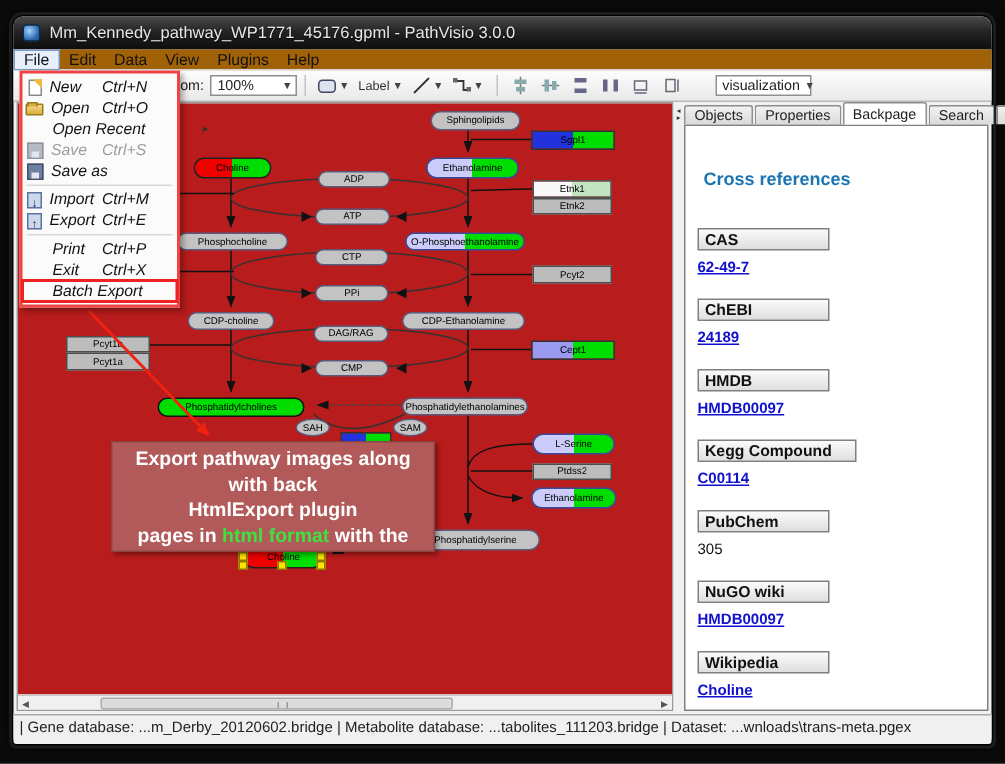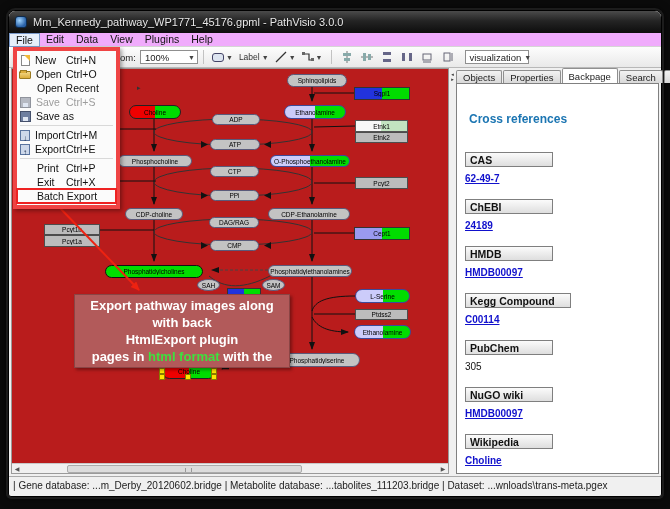--- a/index.html
+++ b/index.html
@@ -3,21 +3,21 @@
 <meta charset="utf-8">
 <style>
   html,body { margin:0; padding:0; width:670px; height:509px; background:#0b0b0b; font-family:"Liberation Sans", sans-serif; overflow:hidden; }
   * { box-sizing:border-box; }
   .win { position:absolute; left:8px; top:10px; width:654px; height:487px; background:#f0f0f0; border:1px solid #000; border-radius:7px 7px 3px 3px; box-shadow:0 0 0 2px #1c1c1c, 0 0 10px #000; }
   
   .titlebar { position:absolute; left:0; top:0; right:0; height:22px; border-radius:6px 6px 0 0; background:linear-gradient(180deg,#4b4b4b 0%,#242424 45%,#0d0d0d 100%); display:flex; align-items:center; padding:0 6px; }
   .app-icon { width:12px; height:12px; border-radius:3px; background:radial-gradient(circle at 35% 35%, #9fd4ff, #2a62a8 70%); border:1px solid #0d2b4e; margin-right:6px; flex:none; }
   .title-text { color:#e8e8e8; font-size:11px; text-shadow:0 1px 1px #000; white-space:nowrap; }
   
-  .menubar { position:absolute; left:0; top:22px; right:0; height:14px; background:#f0abfc; border-bottom:1px solid #d5d5d5; display:flex; align-items:flex-start; font-size:10.5px; }
+  .menubar { position:absolute; left:0; top:22px; right:0; height:14px; background:#a16207; border-bottom:1px solid #d5d5d5; display:flex; align-items:center; font-size:10.5px; }
   .menu-top { padding:0 6px; display:flex; align-items:center; color:#111; }
   .menu-top.open { background:#e6effb; border:1px solid #7a99c9; }
   
   .toolbar { position:absolute; left:0; top:36px; right:0; height:21px; background:linear-gradient(#fdfdfd,#e9e9e9); border-bottom:1px solid #b8b8b8; display:flex; align-items:center; font-size:9.5px; color:#222; }
   .tb-zoom-label { margin-left:100px; }
   .combo { background:#fff; border:1px solid #8f8f8f; height:14px; display:flex; align-items:center; justify-content:space-between; font-size:9.5px; padding:0 2px 0 4px; }
   .combo .caret { font-size:7px; color:#444; margin-left:3px; }
   .tb-sep { width:1px; height:14px; background:#c2c2c2; margin:0 5px; }
   .tb-btn { height:16px; min-width:16px; display:flex; align-items:center; justify-content:center; margin:0 2px; border:1px solid transparent; border-radius:2px; color:#333; }
   .tb-caret { font-size:7px; color:#444; margin-left:2px; }
@@ -51,21 +51,21 @@
   .panel-heading { color:#1b75b2; font-weight:bold; font-size:12px; margin:28px 0 26px 12px; }
   .sections { padding-left:8px; }
   .sec { margin-bottom:13px; }
   .sec-box { width:88px; height:15px; border:1px solid #7f7f7f; background:linear-gradient(#fbfbfb,#dedede); font-weight:bold; font-size:10.5px; color:#111; display:flex; align-items:center; padding-left:4px; }
   .sec-box.wide { width:106px; }
   .sec-link { display:inline-block; margin-top:6px; font-size:10px; font-weight:bold; color:#1111cc; text-decoration:underline; }
   .sec-val { display:inline-block; margin-top:6px; font-size:10px; color:#111; }
   
   .statusbar { position:absolute; left:0; right:0; bottom:3px; height:17px; background:#f0f0f0; border-top:1px solid #aaa; display:flex; align-items:center; font-size:10px; color:#222; padding-left:4px; white-space:nowrap; overflow:hidden; }
   
-  .filemenu { position:absolute; left:4px; top:36px; width:107px; background:#fbfbfb; border:4px solid #ef4444; box-shadow:2px 2px 4px rgba(0,0,0,.35); z-index:50; padding:2px 0; font-size:10.5px; }
+  .filemenu { position:absolute; left:4px; top:36px; width:107px; background:#fbfbfb; border:2px solid #ef4444; box-shadow:2px 2px 4px rgba(0,0,0,.35); z-index:50; padding:2px 0; font-size:10.5px;font-style:italic; }
   .menu-item { height:14px; display:flex; align-items:center; padding:0 4px 0 2px; position:relative; color:#111; }
   .menu-item.disabled { color:#9d9d9d; }
   .menu-item.hl { outline:2px solid #e22; outline-offset:-1px; }
   .mi-icon { width:13px; height:11px; margin-right:5px; flex:none; position:relative; }
   .mi-label { flex:1; white-space:nowrap; }
   .mi-shortcut { width:38px; text-align:left; color:inherit; flex:none; }
   .mi-sub { width:8px; font-size:7px; text-align:right; color:#333; }
   .menu-sep { height:1px; background:#d9d9d9; margin:2px 3px; }
   
   .new-document-icon { background:#fff; border:1px solid #888; width:9px; height:11px; margin-left:2px; }
@@ -161,21 +161,21 @@
           <rect x="2" y="3" width="8" height="6" fill="none" stroke="#667"></rect>
           <line x1="2" y1="11" x2="10" y2="11" stroke="#667"></line>
         </svg>
     </div>
     <div class="tb-btn">
       <svg class="icon-svg" width="12" height="12">
           <rect x="3" y="2" width="6" height="8" fill="none" stroke="#667"></rect>
           <line x1="11" y1="2" x2="11" y2="10" stroke="#667"></line>
         </svg>
     </div>
-    <div class="combo" style="width:64px;margin-left:8px;">
+    <div class="combo" style="width:64px;margin-left:20px;">
       <span>visualization</span>
       <span class="caret">▼</span>
     </div>
   </div>
 
   <div class="main">
 
     <div class="canvas-wrap">
       <div class="canvas">
         <svg class="edges" width="438" height="398">

